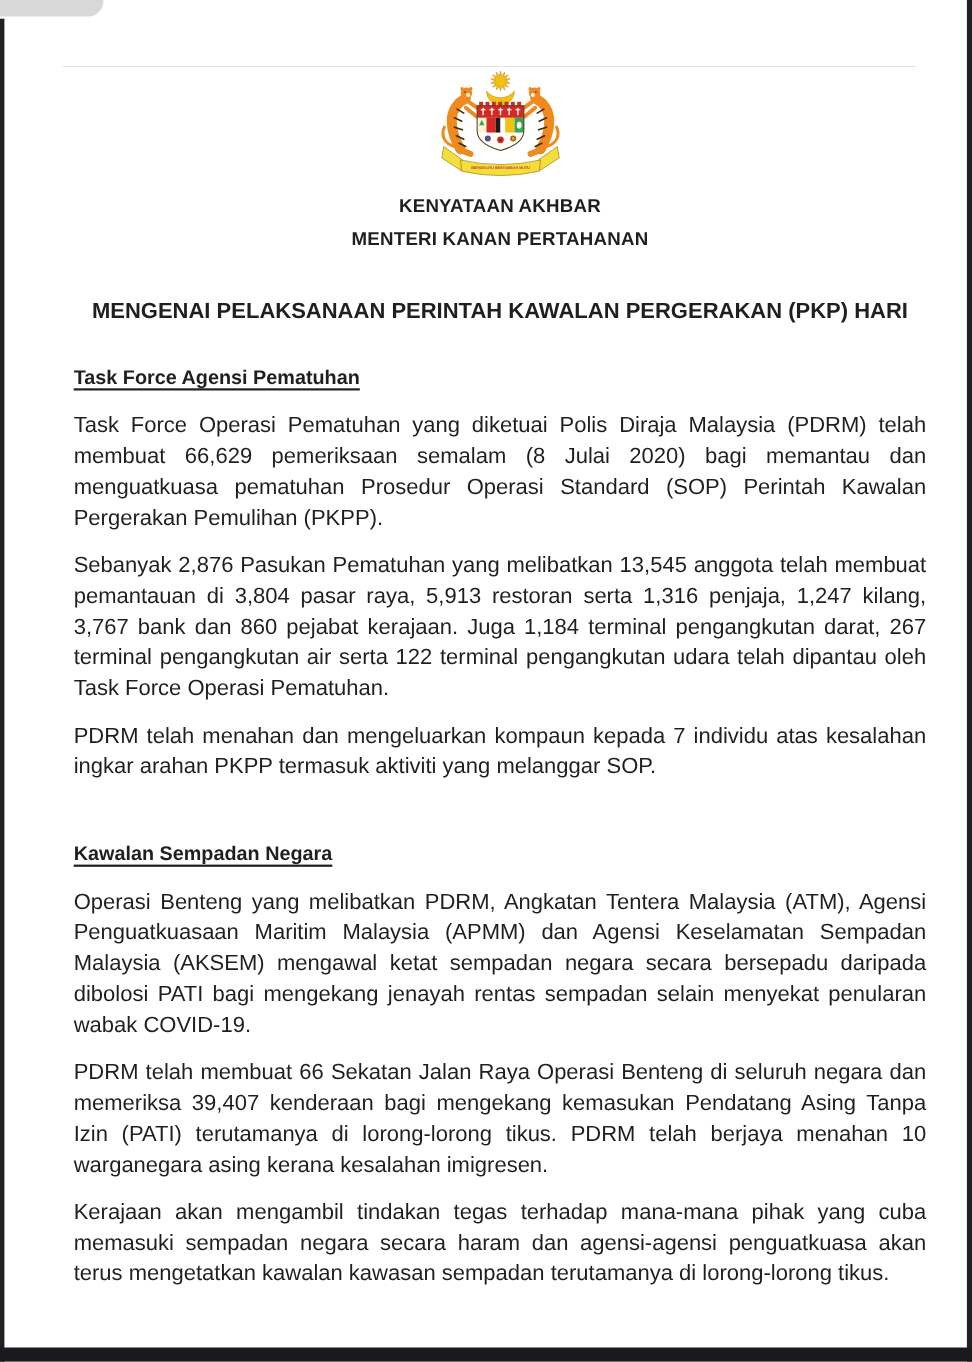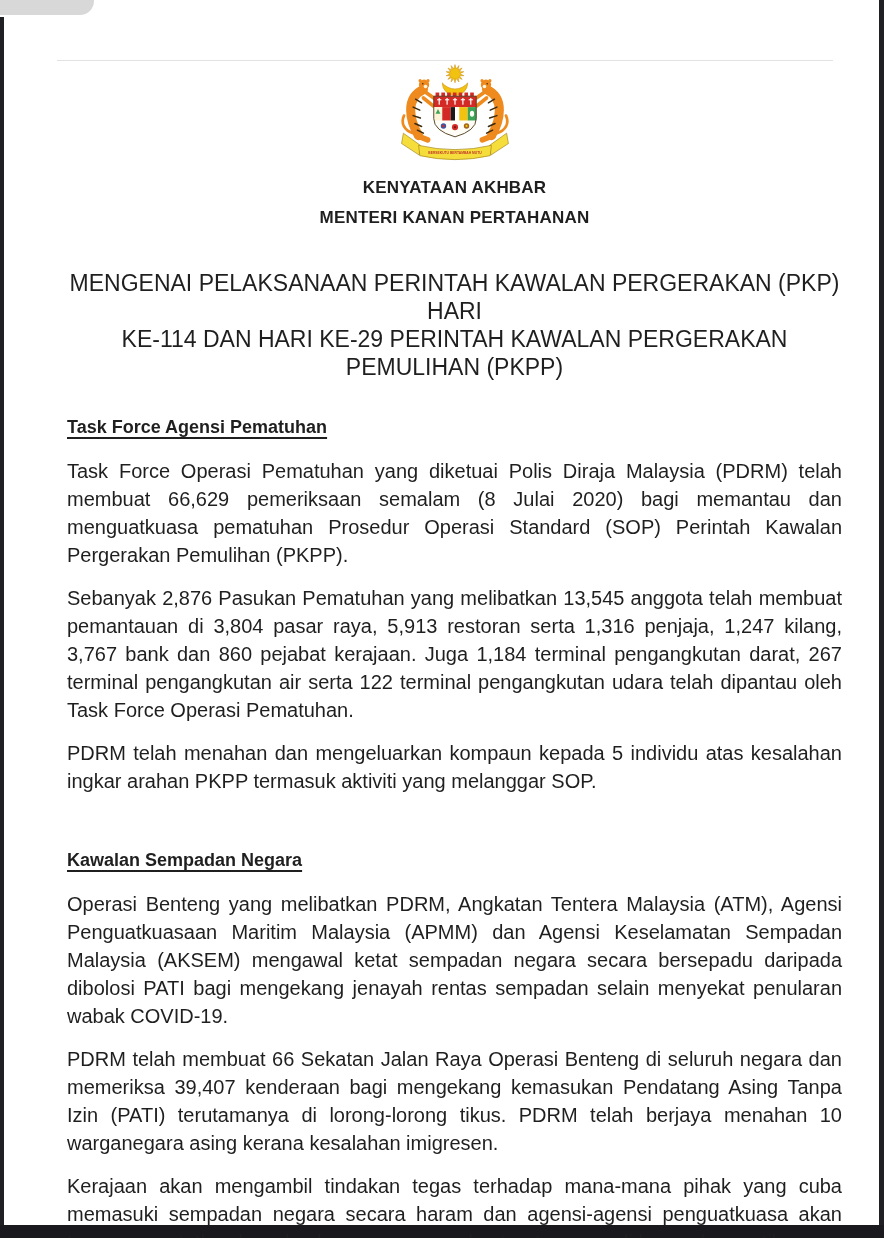--- a/index.html
+++ b/index.html
@@ -20,21 +20,21 @@
                  background: #d8d8d8; border-radius: 0 0 14px 0; }
   .top-rule    { position: absolute; top: 60px; left: 57px; width: 776px; height: 1px; background: #e2e2e2; }
 
   .content { position: absolute; top: 0; left: 10px; width: 884px; padding: 0 52px 0 57px; }
 
   .doc-header { text-align: center; padding-top: 64px; }
   .emblem-wrap { display: flex; justify-content: center; }
   .org-line { font-weight: bold; font-size: 17px; line-height: 30px; letter-spacing: 0.2px; }
   .org-line.first { margin-top: 7px; }
 
-  .doc-title { text-align: center; margin-top: 36px; font-weight: normal; font-size: 23px; line-height: 28px; }
+  .doc-title { text-align: center; margin-top: 36px; font-weight: bold; font-size: 20px; line-height: 28px; }
 
   .section-heading {
     font-size: 18px; font-weight: bold;
     text-decoration: underline;
     text-decoration-thickness: 2px;
     text-underline-offset: 4px;
     margin-top: 33px; margin-bottom: 17px;
     line-height: 26px;
   }
   .section-heading.second { margin-top: 52px; }
@@ -151,28 +151,27 @@
           <text x="115" y="150" text-anchor="middle" font-size="5.5" fill="#c23a2a" font-family="Liberation Sans, sans-serif" font-weight="bold">BERSEKUTU BERTAMBAH MUTU</text>
         </g>
       </svg>
     </div>
     <div class="org-line first">KENYATAAN AKHBAR</div>
     <div class="org-line">MENTERI KANAN PERTAHANAN</div>
   </div>
 
   <div class="doc-title">
     <div>MENGENAI PELAKSANAAN PERINTAH KAWALAN PERGERAKAN (PKP) HARI</div>
-    <div>KE-114 DAN HARI KE-29 PERINTAH KAWALAN PERGERAKAN PEMULIHAN (PKPP)</div>
   </div>
 
   <div>
     <div class="section-heading">Task Force Agensi Pematuhan</div>
     <p class="body-para">Task Force Operasi Pematuhan yang diketuai Polis Diraja Malaysia (PDRM) telah membuat 66,629 pemeriksaan semalam (8 Julai 2020) bagi memantau dan menguatkuasa pematuhan Prosedur Operasi Standard (SOP) Perintah Kawalan Pergerakan Pemulihan (PKPP).</p>
     <p class="body-para">Sebanyak 2,876 Pasukan Pematuhan yang melibatkan 13,545 anggota telah membuat pemantauan di 3,804 pasar raya, 5,913 restoran serta 1,316 penjaja, 1,247 kilang, 3,767 bank dan 860 pejabat kerajaan. Juga 1,184 terminal pengangkutan darat, 267 terminal pengangkutan air serta 122 terminal pengangkutan udara telah dipantau oleh Task Force Operasi Pematuhan.</p>
-    <p class="body-para">PDRM telah menahan dan mengeluarkan kompaun kepada 5 individu atas kesalahan ingkar arahan PKPP termasuk aktiviti yang melanggar SOP.</p>
+    <p class="body-para">PDRM telah menahan dan mengeluarkan kompaun kepada 7 individu atas kesalahan ingkar arahan PKPP termasuk aktiviti yang melanggar SOP.</p>
   </div>
 
   <div>
     <div class="section-heading second">Kawalan Sempadan Negara</div>
     <p class="body-para">Operasi Benteng yang melibatkan PDRM, Angkatan Tentera Malaysia (ATM), Agensi Penguatkuasaan Maritim Malaysia (APMM) dan Agensi Keselamatan Sempadan Malaysia (AKSEM) mengawal ketat sempadan negara secara bersepadu daripada dibolosi PATI bagi mengekang jenayah rentas sempadan selain menyekat penularan wabak COVID-19.</p>
     <p class="body-para">PDRM telah membuat 66 Sekatan Jalan Raya Operasi Benteng di seluruh negara dan memeriksa 39,407 kenderaan bagi mengekang kemasukan Pendatang Asing Tanpa Izin (PATI) terutamanya di lorong-lorong tikus. PDRM telah berjaya menahan 10 warganegara asing kerana kesalahan imigresen.</p>
     <p class="body-para">Kerajaan akan mengambil tindakan tegas terhadap mana-mana pihak yang cuba memasuki sempadan negara secara haram dan agensi-agensi penguatkuasa akan terus mengetatkan kawalan kawasan sempadan terutamanya di lorong-lorong tikus.</p>
   </div>
 
 </div>

